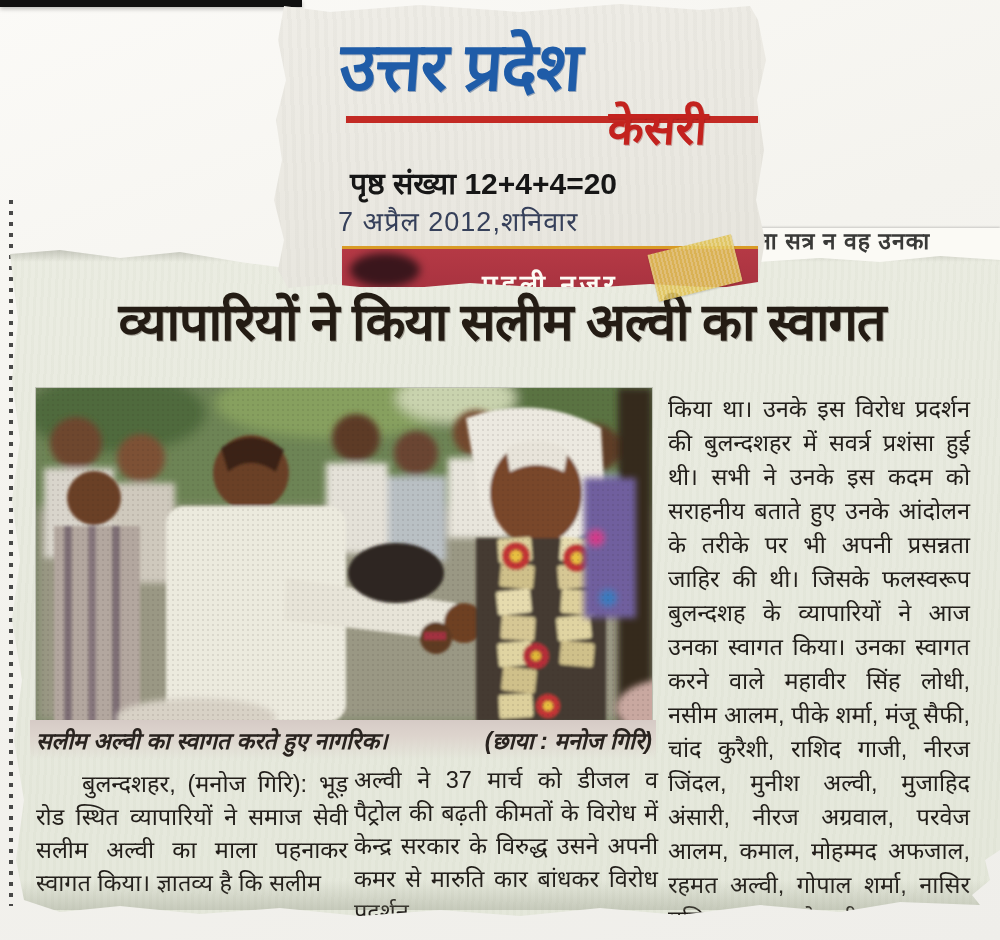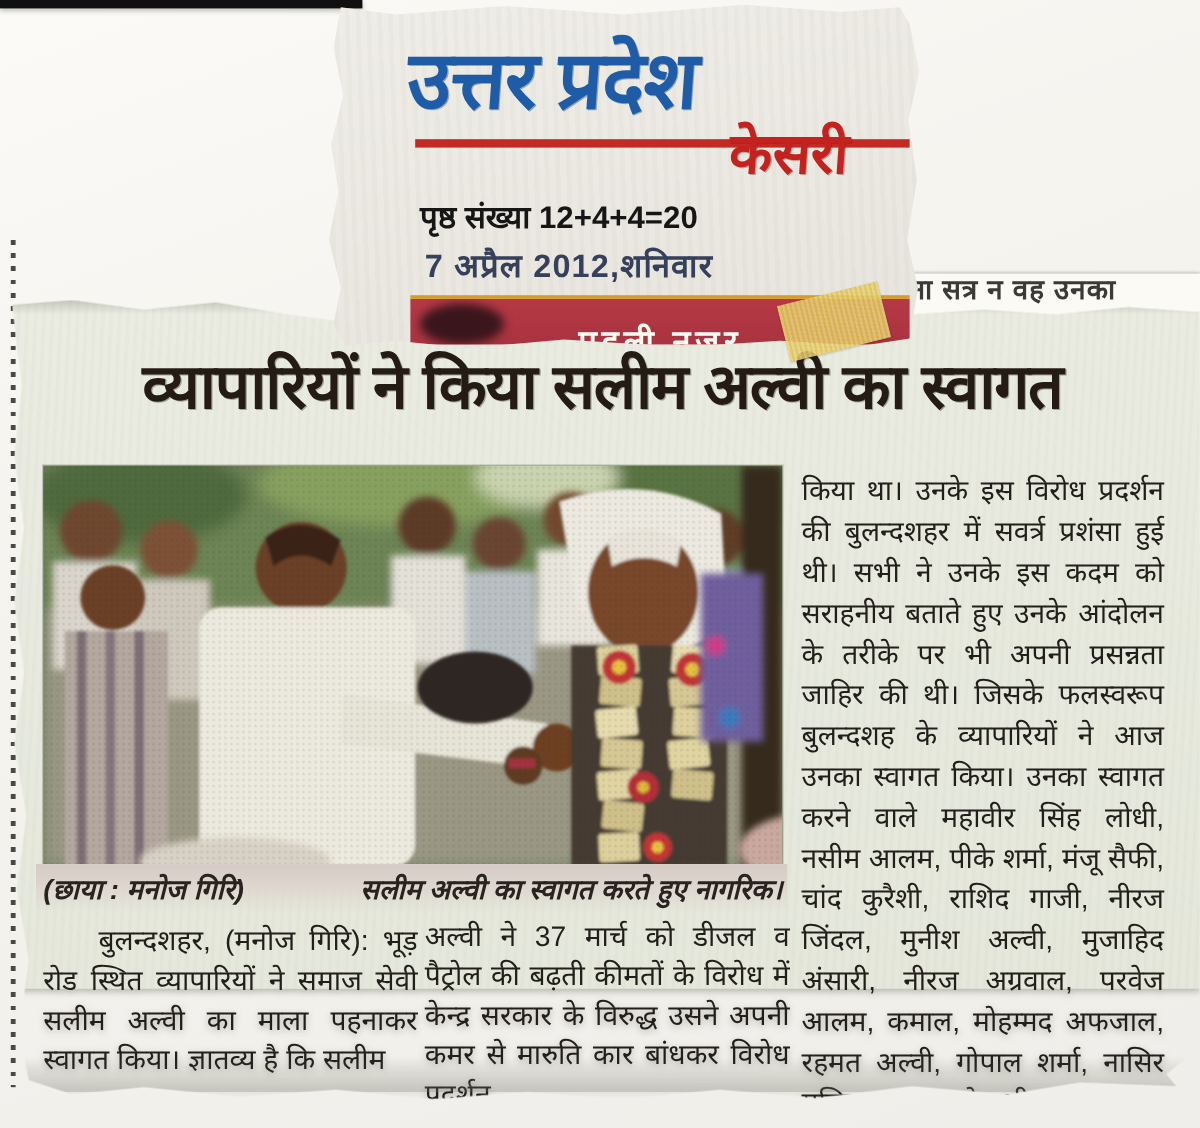--- a/index.html
+++ b/index.html
@@ -21,21 +21,21 @@
     opacity:.85;}
 
   
   .fragment{position:absolute;left:728px;top:228px;width:272px;height:36px;z-index:1;
     background:#fbfaf5;overflow:hidden;
     box-shadow:0 -1px 2px rgba(0,0,0,.18);}
   .fragment .frag-text{position:relative;top:-4px;left:6px;
     font-size:23px;font-weight:bold;color:#3a3a38;white-space:nowrap;letter-spacing:1px;}
 
   
-  .main-clip{position:absolute;left:0;top:0;width:1000px;height:824px;z-index:2;
+  .main-clip{position:absolute;left:0;top:0;width:1000px;height:940px;z-index:2;
     background:
       repeating-linear-gradient(93deg,rgba(160,170,140,.05) 0 3px,rgba(255,255,255,0) 3px 7px),
       linear-gradient(175deg,#edeee4 0%,#e8eadf 55%,#e4e7da 100%);
     clip-path:polygon(10px 254px,60px 250px,120px 258px,180px 252px,240px 262px,300px 270px,
       360px 276px,420px 280px,500px 278px,560px 282px,620px 276px,700px 270px,760px 262px,
       820px 258px,880px 262px,940px 256px,1000px 260px,
       1000px 850px,985px 860px,990px 880px,972px 895px,980px 905px,
       900px 902px,840px 912px,760px 905px,680px 915px,600px 908px,520px 916px,440px 910px,
       360px 916px,280px 908px,200px 914px,120px 906px,60px 912px,24px 900px,
       16px 860px,24px 800px,14px 740px,22px 680px,12px 620px,20px 560px,12px 500px,
@@ -79,22 +79,22 @@
       450px 288px,380px 284px,300px 289px,200px 283px,120px 290px,60px 284px,18px 288px,
       8px 270px,14px 240px,4px 200px,12px 160px,6px 120px,16px 80px,8px 40px);
     filter:drop-shadow(0 3px 4px rgba(60,60,50,.4));}
   .mh-title{position:absolute;left:70px;top:18px;width:430px;
     font-size:67px;font-weight:bold;color:#1f5ca8;white-space:nowrap;
     transform:skewX(-4deg);letter-spacing:-1px;
     text-shadow:1px 1px 0 rgba(20,60,120,.4);}
   .mh-rule{position:absolute;left:76px;top:116px;width:412px;height:7px;background:#c32a24;}
   .mh-sub{position:absolute;left:338px;top:94px;font-size:47px;font-weight:bold;color:#c3221e;
     transform:skewX(-4deg);text-shadow:1px 1px 0 rgba(140,20,20,.35);}
-  .mh-pages{position:absolute;left:80px;top:162px;font-size:26px;font-weight:600;color:#161616;}
-  .mh-date{position:absolute;left:84px;top:202px;font-size:27px;font-weight:bold;color:#36405a;
+  .mh-pages{position:absolute;left:80px;top:162px;font-size:30px;font-weight:600;color:#161616;}
+  .mh-date{position:absolute;left:68px;top:202px;font-size:27px;font-weight:normal;color:#36405a;
     letter-spacing:1px;}
   .mh-banner{position:absolute;left:72px;top:246px;width:416px;height:38px;
     background:linear-gradient(180deg,#b53945 0%,#a93340 100%);
     border-top:3px solid #d99b26;overflow:hidden;}
   .mh-banner .blob{position:absolute;left:8px;top:4px;width:70px;height:34px;border-radius:50%;
     background:#3a161c;filter:blur(4px);}
   .mh-banner .banner-text{position:absolute;left:140px;top:16px;font-size:27px;font-weight:bold;
     color:#fdfbf4;letter-spacing:4px;white-space:nowrap;}
 
   
@@ -226,22 +226,22 @@
           <ellipse cx="640" cy="320" rx="60" ry="30" fill="#c9a8a0"></ellipse>
           <ellipse cx="160" cy="330" rx="80" ry="20" fill="#d8d2c6"></ellipse>
         </g>
 
         <rect x="0" y="0" width="616" height="334" fill="url(#halftone)"></rect>
       </svg>
     </div>
 
     <div class="caption-strip"></div>
     <div class="caption-row">
+      <span>सलीम अल्वी का स्वागत करते हुए नागरिक।</span>
       <span>(छाया : मनोज गिरि)</span>
-      <span>सलीम अल्वी का स्वागत करते हुए नागरिक।</span>
     </div>
 
     <div class="bodycol col1">बुलन्दशहर, (मनोज गिरि): भूड़ रोड स्थित व्यापारियों ने समाज सेवी सलीम अल्वी का माला पहनाकर स्वागत किया। ज्ञातव्य है कि सलीम</div>
     <div class="bodycol col2">अल्वी ने 37 मार्च को डीजल व पैट्रोल की बढ़ती कीमतों के विरोध में केन्द्र सरकार के विरुद्ध उसने अपनी कमर से मारुति कार बांधकर विरोध प्रदर्शन</div>
     <div class="bodycol col3">किया था। उनके इस विरोध प्रदर्शन की बुलन्दशहर में सवर्त्र प्रशंसा हुई थी। सभी ने उनके इस कदम को सराहनीय बताते हुए उनके आंदोलन के तरीके पर भी अपनी प्रसन्नता जाहिर की थी। जिसके फलस्वरूप बुलन्दशह के व्यापारियों ने आज उनका स्वागत किया। उनका स्वागत करने वाले महावीर सिंह लोधी, नसीम आलम, पीके शर्मा, मंजू सैफी, चांद कुरैशी, राशिद गाजी, नीरज जिंदल, मुनीश अल्वी, मुजाहिद अंसारी, नीरज अग्रवाल, परवेज आलम, कमाल, मोहम्मद अफजाल, रहमत अल्वी, गोपाल शर्मा, नासिर मलिक व अन्य लोग भी उपस्थित थे।</div>
 
     <div class="edge-shadow-bottom"></div>
   </div>
 
   <div class="masthead">

